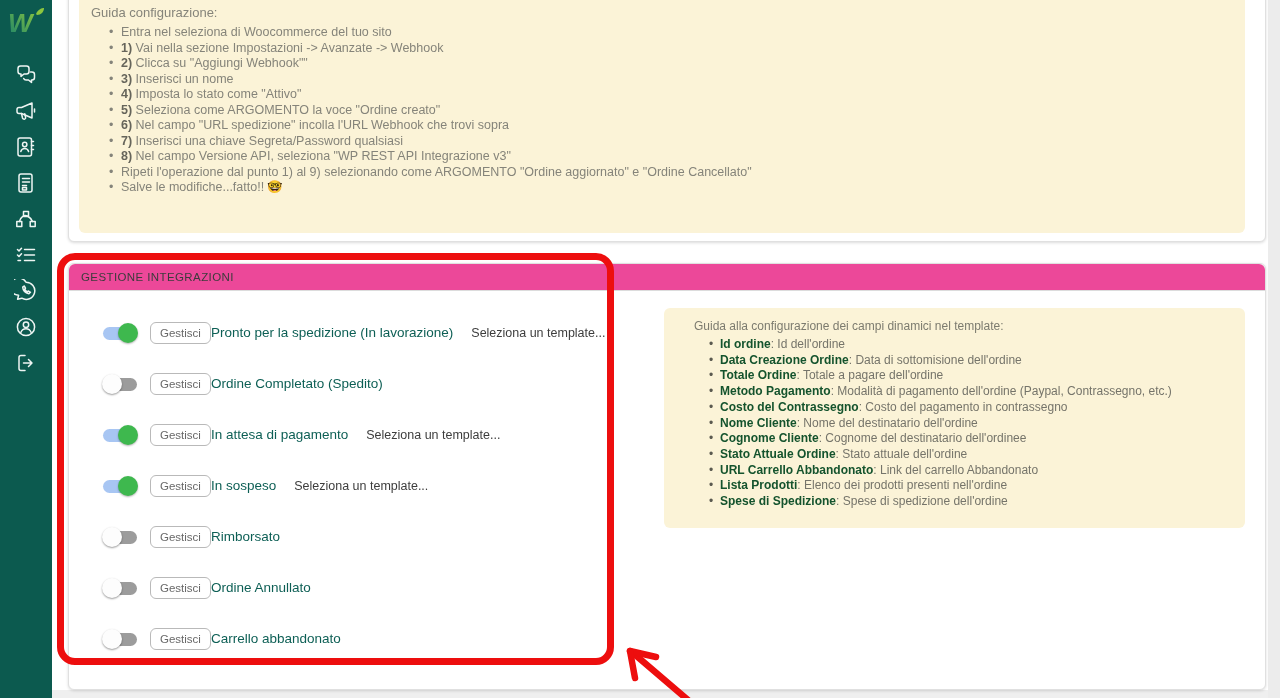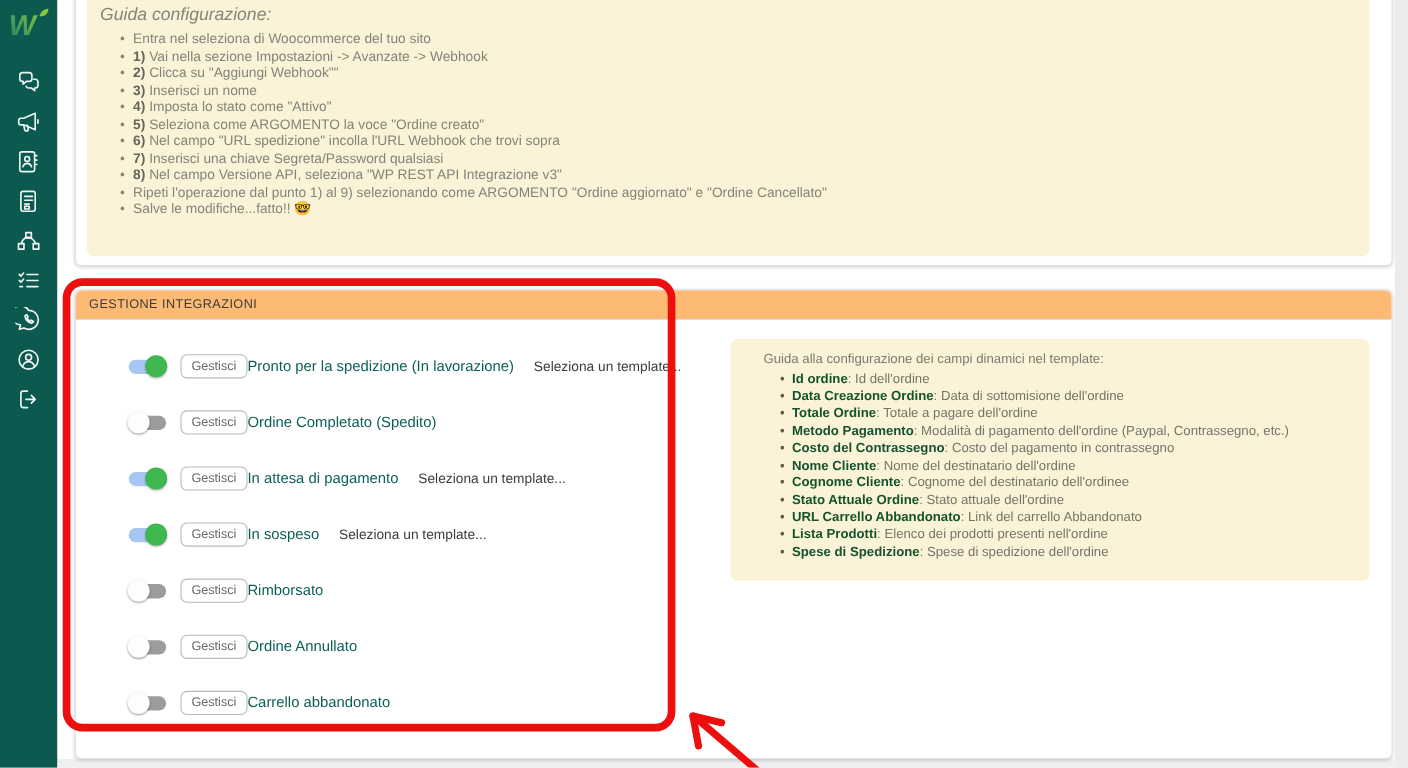--- a/index.html
+++ b/index.html
@@ -14,30 +14,30 @@
 
   
   .main-bg { position:absolute; left:52px; top:0; width:1216px; height:690px; background:#ffffff; z-index:1; }
 
   .card { position:absolute; background:#fff; border:1px solid #e0e0e0; border-radius:6px; box-shadow:0 1px 3px rgba(0,0,0,.14); z-index:2; }
   .card1 { left:68px; top:-18px; width:1198px; height:260px; }
   .card2 { left:68px; top:263px; width:1198px; height:427px; }
 
   .yellow-box { background:#fbf3d7; border-radius:6px; }
   .yellow1 { position:absolute; left:10px; top:10px; width:1166px; height:240px; padding:12px 16px 10px 12px; overflow:hidden; }
-  .guide-title { font-size:16px; color:#85847a;font-style:italic; }
+  .guide-title { font-size:13px; color:#85847a; }
   .guide-list { list-style:none; margin-top:5px; padding-left:30px; }
   .guide-list li { font-size:12.5px; line-height:15.5px; color:#85847a; position:relative; }
   .guide-list li::before { content:"•"; position:absolute; left:-12px; color:#85847a; }
   .guide-list b { color:#66655b; font-weight:bold; }
 
   
-  .section-header { height:27px; background:#fdba74; border-bottom:1px solid #dcdcdc; border-radius:6px 6px 0 0;
+  .section-header { height:27px; background:#ec4899; border-bottom:1px solid #dcdcdc; border-radius:6px 6px 0 0;
                     line-height:27px; padding-left:12px; font-size:11.5px; letter-spacing:.4px; color:#3c3c3c; }
-  .rows { position:absolute; left:47px; top:43px; width:555px; }
+  .rows { position:absolute; left:33px; top:43px; width:555px; }
   .int-row { display:flex; align-items:center; height:51px; }
 
   .switch { position:relative; width:36px; height:20px; flex:0 0 36px; cursor:pointer; }
   .switch .track { position:absolute; left:1px; top:4px; width:34px; height:13px; border-radius:7px; background:#9c9c9c; }
   .switch .thumb { position:absolute; top:0; left:0; width:20px; height:20px; border-radius:50%;
                    background:#fdfdfd; box-shadow:0 1px 2px rgba(0,0,0,.4); }
   .switch.on .track { background:#a8c6f3; }
   .switch.on .thumb { left:16px; background:#3eb84e; box-shadow:0 1px 2px rgba(0,0,0,.3); }
 
   .manage-btn { margin-left:12px; padding:4px 9px; font-size:11.5px; color:#686868; background:#fff;

